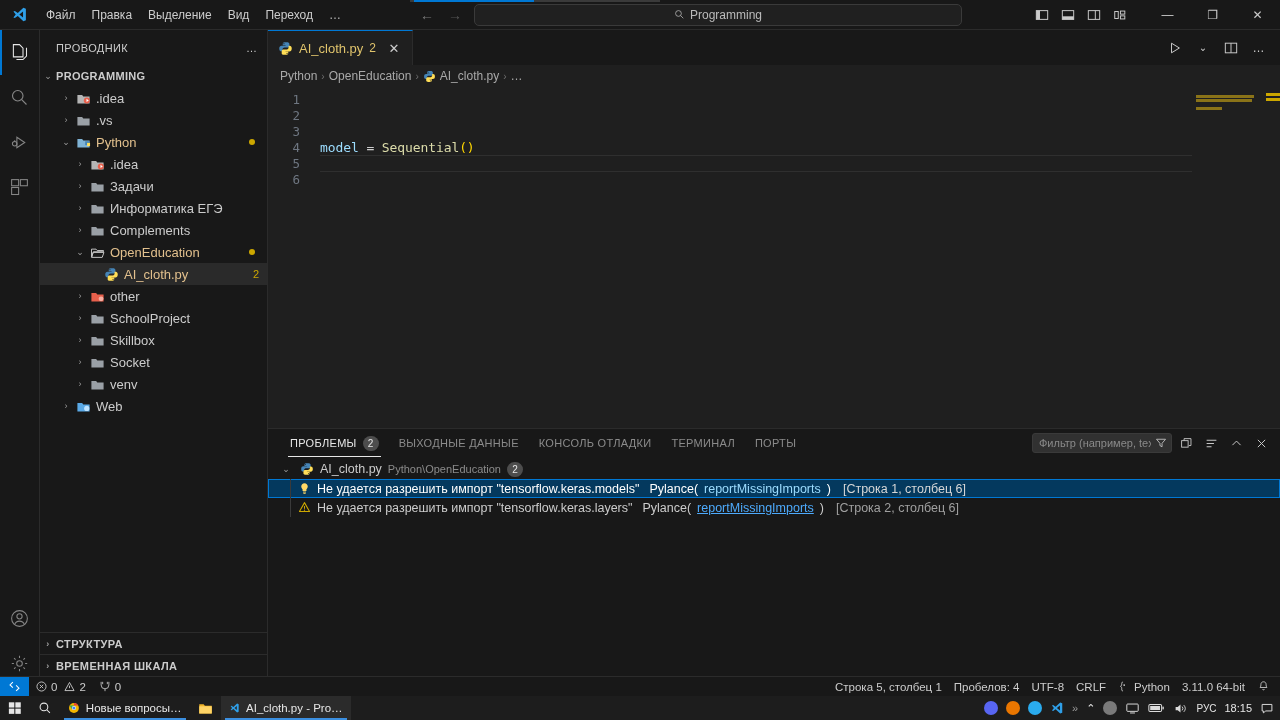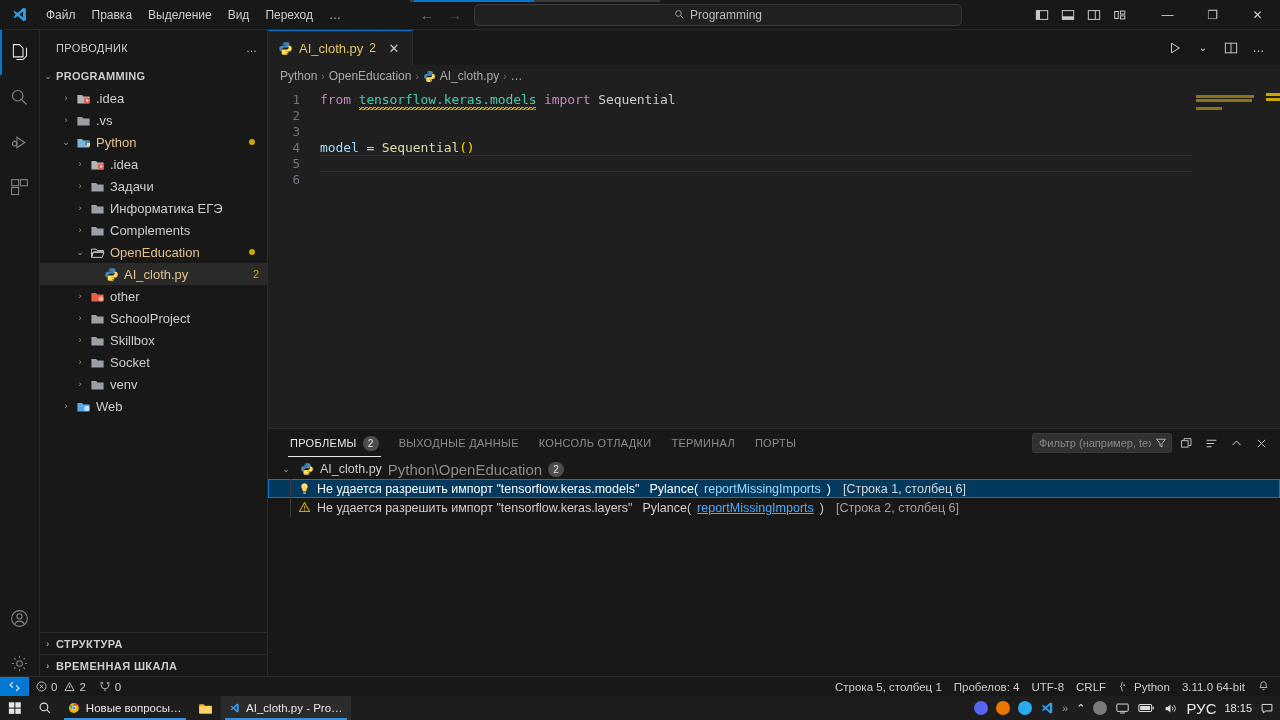--- a/index.html
+++ b/index.html
@@ -173,21 +173,21 @@
     display:flex; align-items:center; padding:0 4px 0 6px; gap:4px;
   }
   .filter-box span { font-size:11px; color:#8a8a8a; flex:1; overflow:hidden; white-space:nowrap; }
   .pa-btn { width:22px; height:22px; display:flex; align-items:center; justify-content:center; color:#cccccc; border-radius:3px;}
 
   .prob-list { padding-top:2px; font-size:12.5px; }
   .prob-file {
     height:20px; display:flex; align-items:center; gap:6px; padding-left:10px;
   }
   .prob-file .fname { color:#cccccc; }
-  .prob-file .fpath { color:#8b8b8b; font-size:15px; }
+  .prob-file .fpath { color:#8b8b8b; font-size:11px; }
   .pfbadge {
     background:#4d4d4d; color:#e7e7e7; border-radius:9px; font-size:10px; min-width:16px; height:15px;
     display:flex; align-items:center; justify-content:center; padding:0 5px;
   }
   .prob-row {
     height:19px; display:flex; align-items:center; gap:6px; padding-left:30px; position:relative;
   }
   .prob-row.sel { background:#04395e; outline:1px solid #0078d4; outline-offset:-1px; }
   .prob-msg { color:#cccccc; }
   .prob-src { color:#cccccc; margin-left:4px; }
@@ -557,21 +557,20 @@
       <span class="bc-item">
           <span>…</span>
         </span>
     </div>
 
     <div class="code-wrap">
       <div class="cursor-line-border" style="top:68px;"></div>
       <div class="code-lines" id="code-lines">
           <div class="cline">
             <span class="lnum">1</span>
-            <span class="ctext"><span class="kw">from</span><span class="plain"> </span><span class="mod">tensorflow.keras.models<i class="squiggle"></i></span><span class="plain"> </span><span class="kw">import</span><span class="plain"> </span><span class="plain">Sequential</span></span>
           </div>
           <div class="cline">
             <span class="lnum">2</span>
           </div>
           <div class="cline">
             <span class="lnum">3</span>
             <span class="ctext"></span>
           </div>
           <div class="cline">
             <span class="lnum">4</span>
@@ -784,21 +783,21 @@
         </svg>
       <svg width="17" height="12" viewBox="0 0 20 12">
           <rect x="1" y="2" width="15" height="8" rx="1.4" fill="none" stroke="#dcdcdc" stroke-width="1.2"></rect>
           <rect x="2.6" y="3.6" width="11.5" height="4.8" fill="#dcdcdc"></rect>
           <rect x="17" y="4.4" width="1.6" height="3.2" fill="#dcdcdc"></rect>
         </svg>
       <svg width="15" height="13" viewBox="0 0 18 16">
           <path d="M3 6h2.6L9 3v10L5.6 10H3z" fill="#dcdcdc"></path>
           <path d="M11 5.6a3.6 3.6 0 010 4.8M13 3.8a6.2 6.2 0 010 8.4" fill="none" stroke="#dcdcdc" stroke-width="1.1"></path>
         </svg>
-      <span style="font-size:15px;">РУС</span>
+      <span style="font-size:10px;">РУС</span>
       <span style="font-size:11px;">18:15</span>
       <svg width="14" height="13" viewBox="0 0 16 16">
           <path d="M2 3h12v8H6.5L3.5 13.4V11H2z" fill="none" stroke="#dcdcdc" stroke-width="1.2" stroke-linejoin="round"></path>
         </svg>
     </div>
   </div>
 
 </div>
 
 </body></html>

